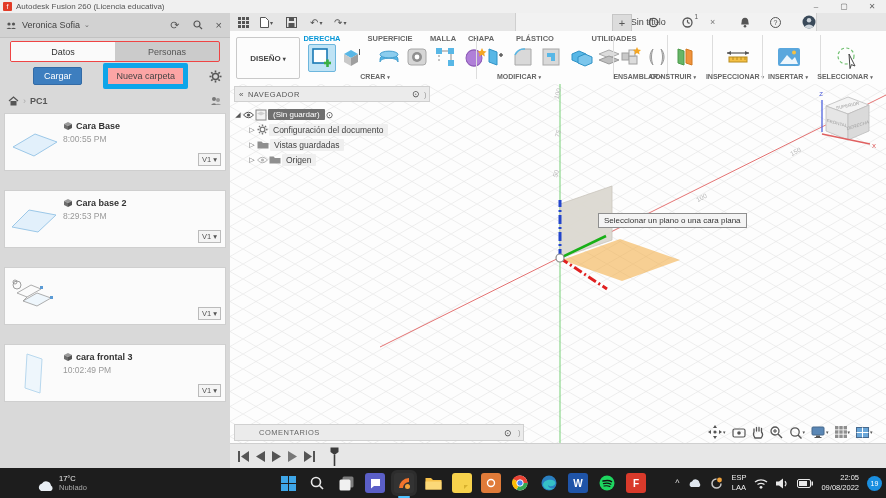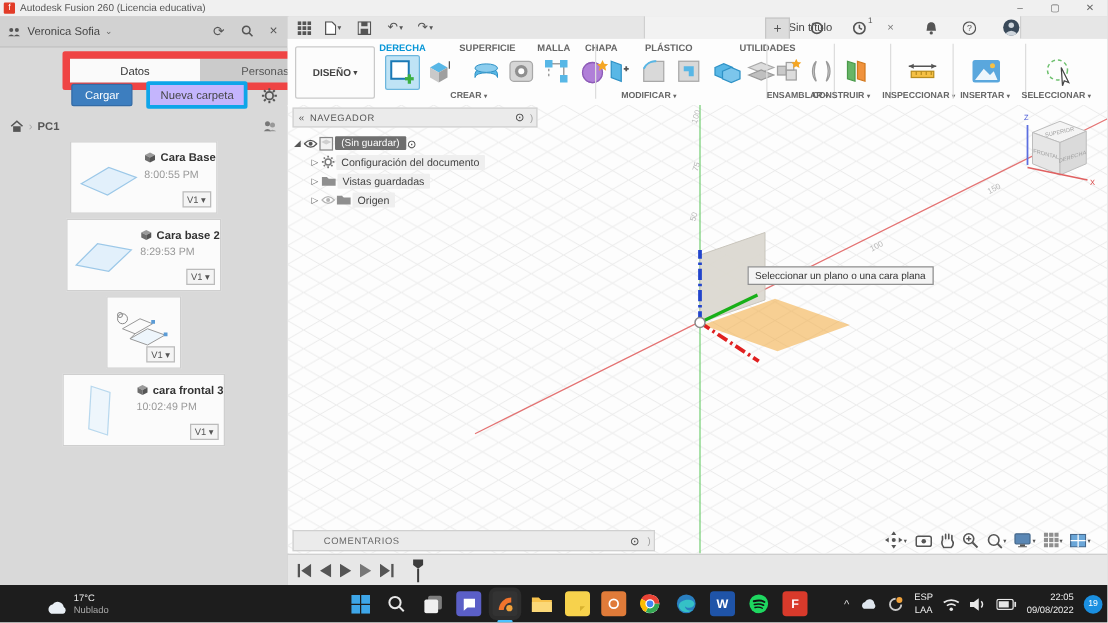--- a/index.html
+++ b/index.html
@@ -8,28 +8,28 @@
   .abs{position:absolute;}
   .ic{display:inline-flex;align-items:center;justify-content:center;}
   
   .titlebar{left:0;top:0;width:886px;height:13px;background:#f0f0f0;border-bottom:1px solid #d6d6d6;display:flex;align-items:center;font-size:8px;color:#555;}
   .fusion-badge{width:9px;height:9px;background:#e23c28;border-radius:1px;margin:0 4px 0 3px;color:#fff;font-size:7px;display:flex;align-items:center;justify-content:center;}
   .wctl{margin-left:auto;display:flex;gap:0;}
   .wctl span{width:28px;text-align:center;font-size:8px;color:#666;cursor:default;}
   
   .dpanel{left:0;top:13px;width:230px;height:455px;background:#d9d9d9;border-right:1px solid #b5b5b5;}
   .dp-head{left:0;top:0;width:230px;height:24px;background:#d2d2d2;border-bottom:1px solid #c2c2c2;display:flex;align-items:center;font-size:9px;color:#444;}
-  .dp-tabs{left:10px;top:28px;width:208px;height:19px;display:flex;border:6px solid #ef4444;border-radius:2px;overflow:hidden;background:#cbcbcb;margin-left:40px;}
+  .dp-tabs{left:10px;top:28px;width:208px;height:19px;display:flex;border:1px solid #ef4444;border-radius:2px;overflow:hidden;background:#cbcbcb;}
   .dp-tab{flex:1;display:flex;align-items:center;justify-content:center;font-size:9px;color:#555;}
   .dp-tab.active{background:#fafafa;color:#333;}
-  .dp-actions{left:0;top:52px;width:222px;height:22px;display:flex;justify-content:flex-end;align-items:center;gap:11px;}
+  .dp-actions{left:0;top:52px;width:222px;height:22px;display:flex;justify-content:flex-end;align-items:center;gap:21px;}
   .btn-blue{background:#3d7ebf;color:#fff;font-size:9px;border:1px solid #336ba6;border-radius:2px;padding:3px 10px;}
-  .btn-plain{background:#c4b5fd;color:#444;font-size:9px;border:3px solid #0ea5e9;border-radius:2px;padding:3px 8px;}
+  .btn-plain{background:#fca5a5;color:#444;font-size:9px;border:5px solid #0ea5e9;border-radius:2px;padding:3px 8px;}
   .dp-crumb{left:0;top:80px;width:230px;height:16px;display:flex;align-items:center;font-size:9px;color:#555;font-weight:bold;}
-  .dp-list{left:4px;top:100px;width:222px;display:flex;flex-direction:column;gap:4px;align-items:center;}
+  .dp-list{left:4px;top:100px;width:222px;display:flex;flex-direction:column;gap:19px;}
   .card{background:#fbfbfb;border:1px solid #cfcfcf;height:56px;position:relative;display:flex;}
   .thumb{width:58px;height:56px;flex:0 0 58px;display:flex;align-items:center;justify-content:center;}
   .card-title{font-size:9px;font-weight:bold;color:#333;margin-top:7px;display:flex;align-items:center;gap:3px;}
   .card-time{font-size:8.5px;color:#999;margin-top:3px;}
   .vbadge{position:absolute;right:4px;bottom:4px;border:1px solid #bbb;background:#f4f4f4;font-size:7.5px;color:#555;padding:1px 3px;display:flex;gap:2px;align-items:center;}
   
   .topstrip{left:230px;top:13px;width:656px;height:18px;background:#e6e6e6;border-bottom:1px solid #d0d0d0;}
   .qicon{position:absolute;top:2px;height:14px;color:#555;font-size:10px;display:flex;align-items:center;gap:1px;}
   .doc-tab{position:absolute;left:285px;top:0;width:300px;height:18px;background:#f2f2f2;border-left:1px solid #cfcfcf;border-right:1px solid #cfcfcf;display:flex;align-items:center;justify-content:center;gap:4px;font-size:9px;color:#444;}
   .plusbox{position:absolute;left:382px;top:1px;width:18px;height:16px;background:#dcdcdc;border:1px solid #c6c6c6;display:flex;align-items:center;justify-content:center;color:#555;font-size:11px;}

